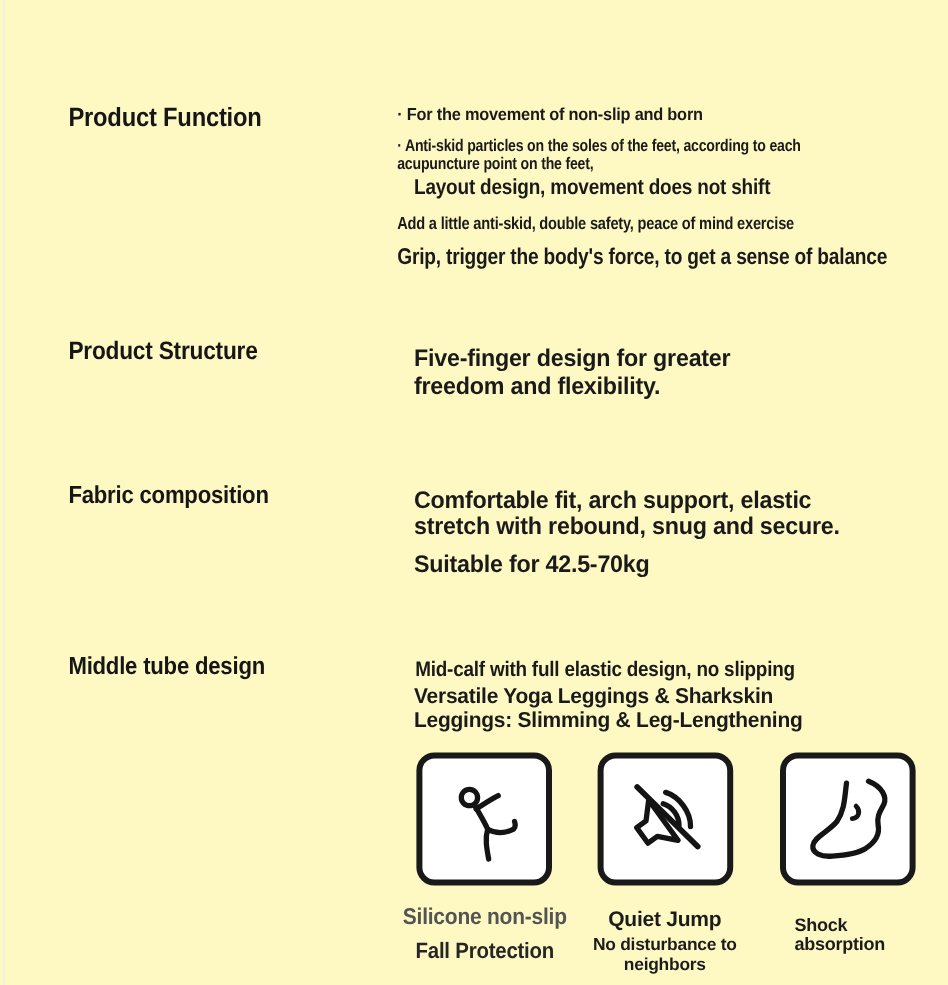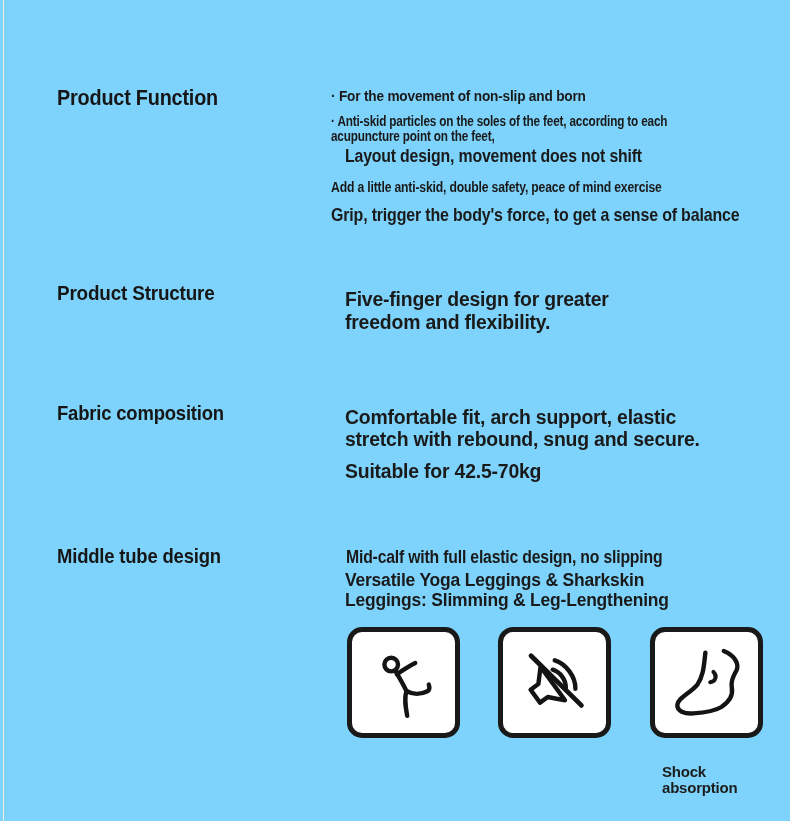--- a/index.html
+++ b/index.html
@@ -1,17 +1,17 @@
 <!DOCTYPE html>
 <html><head>
 <meta charset="utf-8">
 <style>
   html,body{margin:0;padding:0;background:#ffffff;}
   .page{
-    position:relative;width:790px;height:821px;background:#7dd3fc;
+    position:relative;width:790px;height:821px;background:#fef9c3;
     font-family:"Liberation Sans",sans-serif;overflow:hidden;color:#1a1a1a;
   }
   .edge{position:absolute;left:3px;top:0;width:1px;height:100%;background:#ededed;}
   .abs{position:absolute;white-space:nowrap;font-weight:bold;letter-spacing:-0.2px;}
   .h{font-size:21px;color:#161616;}
   
   .cx97{transform:scaleX(.97);transform-origin:0 0;}
   .cx94{transform:scaleX(.94);transform-origin:0 0;}
   .cx90{transform:scaleX(.90);transform-origin:0 0;}
   .cx88{transform:scaleX(.88);transform-origin:0 0;}
@@ -78,20 +78,29 @@
       <path class="ic" d="M 20,16 L 83,78" stroke-width="6"></path>
     </svg>
   </div>
   <div class="bbox" style="left:650px">
     <svg width="80" height="80" viewBox="0 0 100 100">
       <path class="ic" d="M 48,12 C 46,28 46,40 38,52 C 29,63 14,68 13,77 C 12,85 22,89 33,88 C 48,87 60,85 68,80 C 77,74 83,66 81,56 C 79,46 84,40 87,34 C 90,27 86,16 71,10" stroke-width="5.5"></path>
       <path class="ic" d="M 54,49 C 61,48 63,41 58,36" stroke-width="5"></path>
     </svg>
   </div>
 
+  <div class="bcol" style="left:323px;top:754px;width:162px">
+    <div class="bt-gray cxc92">Silicone non-slip</div>
+    <div class="bt-dark cxc92">Fall Protection</div>
+  </div>
 
+  <div class="bcol" style="left:484px;top:756px;width:140px">
+    <div class="bt-md">Quiet Jump</div>
+    <div class="bt-sm">No disturbance to</div>
+    <div class="bt-sm" style="margin-top:0">neighbors</div>
+  </div>
 
   <div class="bcol" style="left:662px;top:760px;width:120px;text-align:left">
     <div class="bt-sm3" style="margin-top:4px">Shock absorption</div>
 
   </div>
 
 </div>
 
 </body></html>

